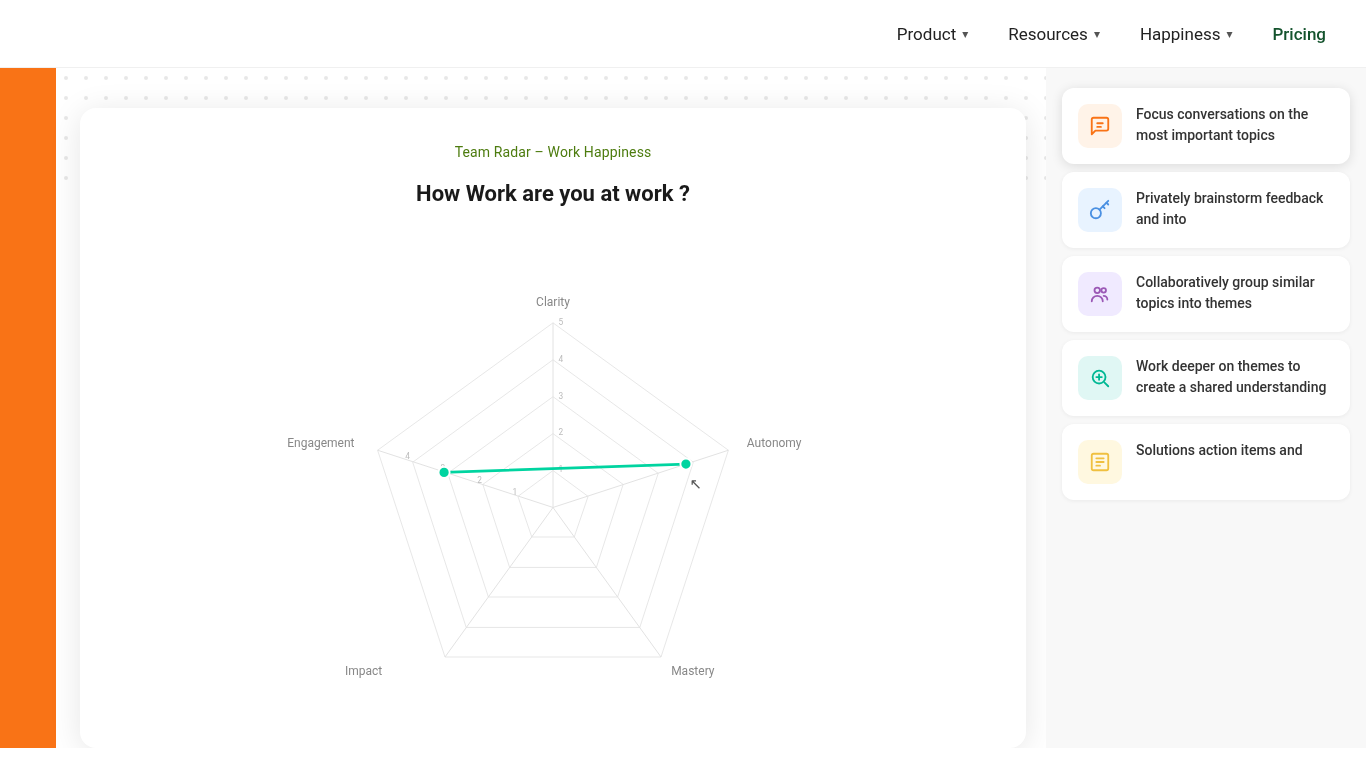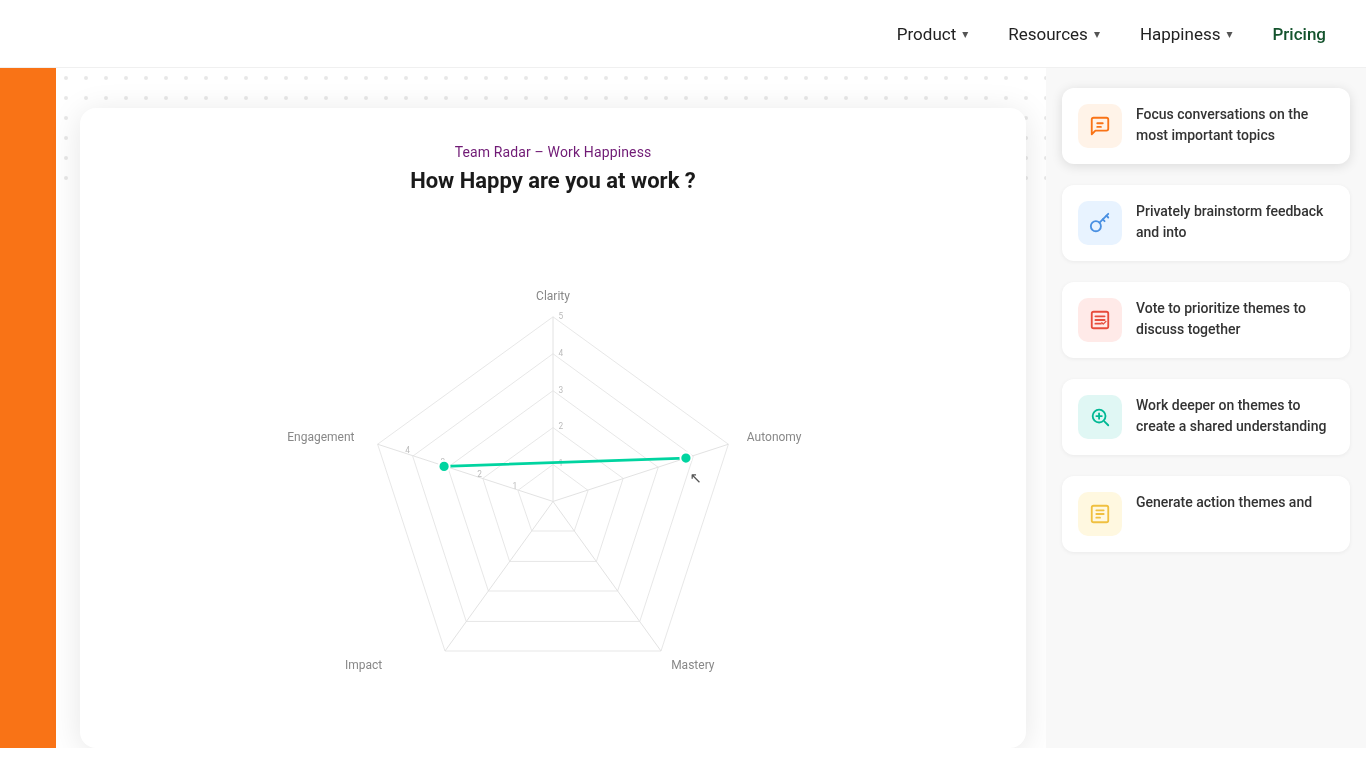--- a/index.html
+++ b/index.html
@@ -96,22 +96,22 @@
       z-index: 3;
       display: flex;
       flex-direction: column;
       align-items: center;
       padding: 36px 40px 0;
       overflow: hidden;
     }
 
     .radar-subtitle {
       font-size: 14px;
-      color: #701a75;
-      margin-bottom: 8px;
+      color: #4d7c0f;
+      margin-bottom: 21px;
       letter-spacing: 0.01em;
     }
     .radar-title {
       font-size: 22px;
       font-weight: 700;
       color: #1a1a1a;
       margin-bottom: 24px;
     }
 
     
@@ -123,21 +123,21 @@
       justify-content: center;
     }
 
     
     .right-side {
       width: 320px;
       background: #f8f8f8;
       padding: 20px 16px;
       display: flex;
       flex-direction: column;
-      gap: 21px;
+      gap: 8px;
       overflow-y: auto;
     }
 
     .feature-item {
       display: flex;
       align-items: flex-start;
       gap: 14px;
       padding: 16px;
       background: #fff;
       border-radius: 12px;
@@ -206,21 +206,21 @@
           <pattern id="dots" x="0" y="0" width="20" height="20" patternUnits="userSpaceOnUse">
             <circle cx="10" cy="10" r="2" fill="#d0d0d0" opacity="0.5"></circle>
           </pattern>
         </defs>
         <rect width="100%" height="120" fill="url(#dots)"></rect>
       </svg>
     </div>
 
     <div class="radar-card">
       <div class="radar-subtitle">Team Radar – Work Happiness</div>
-      <div class="radar-title">How Happy are you at work ?</div>
+      <div class="radar-title">How Work are you at work ?</div>
 
       <div class="radar-svg-container">
         <svg width="560" height="480" viewBox="-20 -20 600 520" xmlns="http://www.w3.org/2000/svg">
 
           <g transform="translate(280, 260)">
 
             <polygon points="0,-200 190,-62 117,162 -117,162 -190,-62" fill="none" stroke="#e5e5e5" stroke-width="1"></polygon>
             <polygon points="0,-160 152,-49 94,130 -94,130 -152,-49" fill="none" stroke="#e5e5e5" stroke-width="1"></polygon>
             <polygon points="0,-120 114,-37 70,97 -70,97 -114,-37" fill="none" stroke="#e5e5e5" stroke-width="1"></polygon>
             <polygon points="0,-80 76,-25 47,65 -47,65 -76,-25" fill="none" stroke="#e5e5e5" stroke-width="1"></polygon>
@@ -278,49 +278,48 @@
         <svg width="22" height="22" viewBox="0 0 24 24" fill="none" xmlns="http://www.w3.org/2000/svg">
           <circle cx="7.5" cy="15.5" r="5.5" stroke="#4a90e2" stroke-width="2"></circle>
           <path d="M21 2l-9.5 9.5" stroke="#4a90e2" stroke-width="2" stroke-linecap="round"></path>
           <path d="M15 8l2 2" stroke="#4a90e2" stroke-width="2" stroke-linecap="round"></path>
           <path d="M19 4l2 2" stroke="#4a90e2" stroke-width="2" stroke-linecap="round"></path>
         </svg>
       </div>
       <div class="feature-text">Privately brainstorm feedback and into</div>
     </div>
 
-
     <div class="feature-item">
-      <div class="feature-icon salmon-light">
-        <svg width="22" height="22" viewBox="0 0 24 24" fill="none" xmlns="http://www.w3.org/2000/svg">
-          <rect x="3" y="3" width="18" height="18" rx="2" stroke="#e74c3c" stroke-width="2"></rect>
-          <line x1="7" y1="8" x2="17" y2="8" stroke="#e74c3c" stroke-width="2" stroke-linecap="round"></line>
-          <line x1="7" y1="12" x2="17" y2="12" stroke="#e74c3c" stroke-width="2" stroke-linecap="round"></line>
-          <line x1="7" y1="16" x2="13" y2="16" stroke="#e74c3c" stroke-width="2" stroke-linecap="round"></line>
-          <path d="M14 15l1.5 1.5 3-3" stroke="#e74c3c" stroke-width="1.5" stroke-linecap="round" stroke-linejoin="round"></path>
-        </svg>
-      </div>
-      <div class="feature-text">Vote to prioritize themes to discuss together</div>
-    </div>
+      <div class="feature-icon purple-light">
+        <svg width="22" height="22" viewBox="0 0 24 24" fill="none" xmlns="http://www.w3.org/2000/svg">
+          <circle cx="9" cy="8" r="3" stroke="#9b59b6" stroke-width="2"></circle>
+          <circle cx="16" cy="8" r="2.5" stroke="#9b59b6" stroke-width="2"></circle>
+          <path d="M3 20c0-3.314 2.686-6 6-6s6 2.686 6 6" stroke="#9b59b6" stroke-width="2" stroke-linecap="round"></path>
+          <path d="M16 14c2.209 0 4 1.791 4 4" stroke="#9b59b6" stroke-width="2" stroke-linecap="round"></path>
+        </svg>
+      </div>
+      <div class="feature-text">Collaboratively group similar topics into themes</div>
+    </div>
+
 
     <div class="feature-item">
       <div class="feature-icon teal-light">
         <svg width="22" height="22" viewBox="0 0 24 24" fill="none" xmlns="http://www.w3.org/2000/svg">
           <circle cx="11" cy="11" r="7" stroke="#00b894" stroke-width="2"></circle>
           <path d="M21 21l-4-4" stroke="#00b894" stroke-width="2" stroke-linecap="round"></path>
           <line x1="8" y1="11" x2="14" y2="11" stroke="#00b894" stroke-width="2" stroke-linecap="round"></line>
           <line x1="11" y1="8" x2="11" y2="14" stroke="#00b894" stroke-width="2" stroke-linecap="round"></line>
         </svg>
       </div>
       <div class="feature-text">Work deeper on themes to create a shared understanding</div>
     </div>
 
     <div class="feature-item">
       <div class="feature-icon yellow-light">
         <svg width="22" height="22" viewBox="0 0 24 24" fill="none" xmlns="http://www.w3.org/2000/svg">
           <rect x="3" y="3" width="18" height="18" rx="2" stroke="#f0c040" stroke-width="2"></rect>
           <path d="M8 12h8M8 8h8M8 16h4" stroke="#f0c040" stroke-width="2" stroke-linecap="round"></path>
         </svg>
       </div>
-      <div class="feature-text">Generate action themes and</div>
+      <div class="feature-text">Solutions action items and</div>
     </div>
   </div>
 </div>
 
 </body></html>

